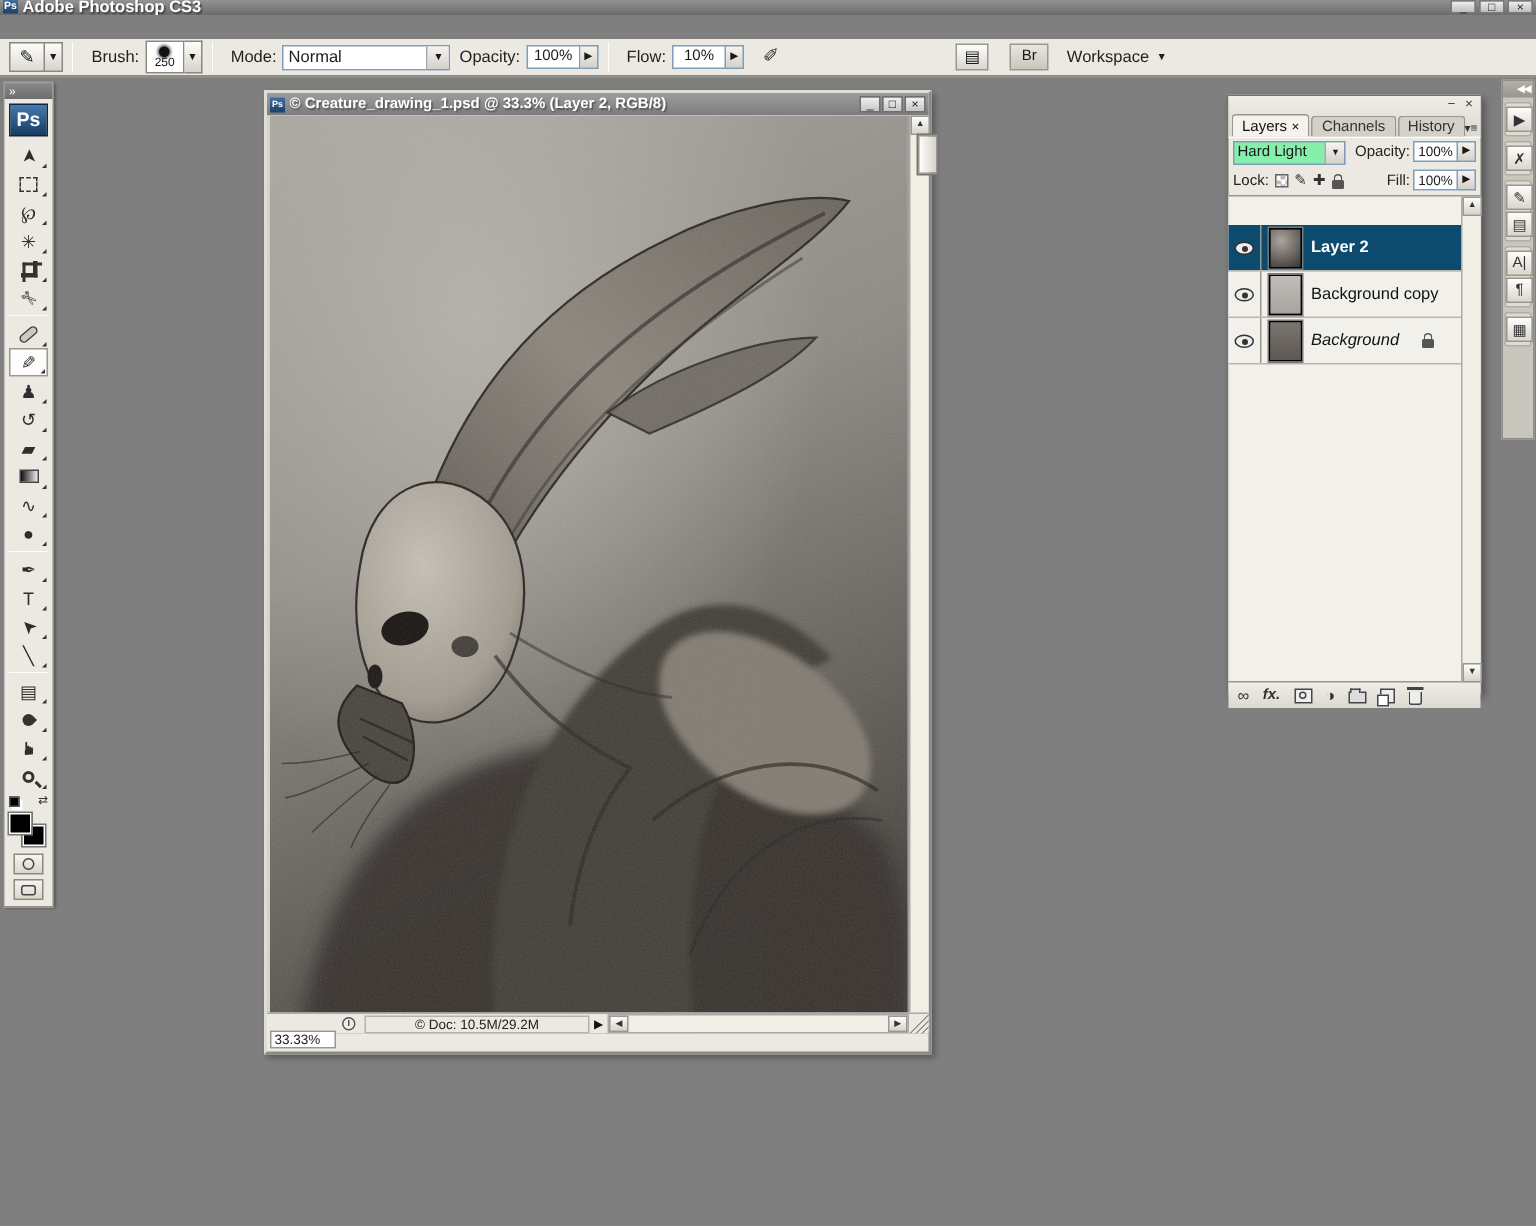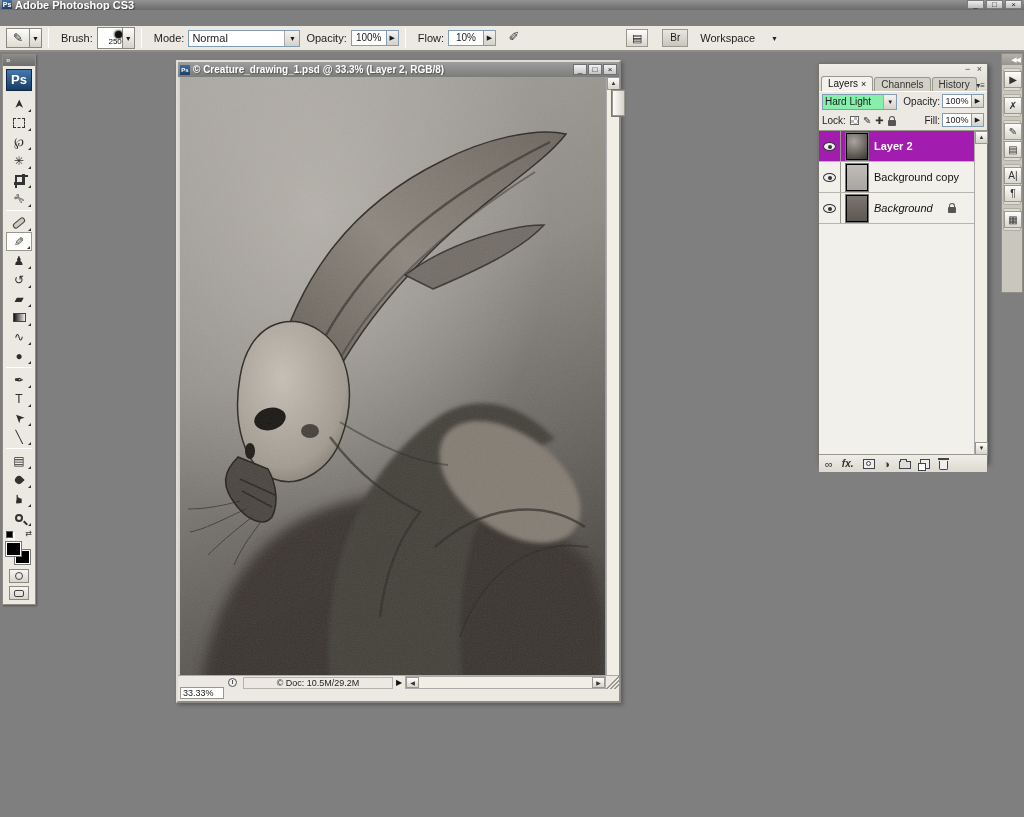--- a/index.html
+++ b/index.html
@@ -28,42 +28,42 @@
     background:#ece9e2; border-bottom:2px solid #8f8d86; display:flex; align-items:center; }
   .sep-v { width:1px; height:20px; background:#b6b3ab; border-right:1px solid #fff; margin:0 6px; }
   .tool-preset { display:flex; margin-left:6px; }
   .tool-preset .tp-main { width:24px; height:20px; border:1px solid #8a887f; background:linear-gradient(#fdfdfc,#dedbd2);
     text-align:center; line-height:18px; font-size:12px; }
   .tool-preset .tp-arrow { width:12px; height:20px; border:1px solid #8a887f; border-left:none;
     background:linear-gradient(#fdfdfc,#d6d3ca); font-size:7px; text-align:center; line-height:20px; }
   .opt-label { font-size:11px; color:#222; margin:0 4px 0 6px; }
   .brush-preview { display:flex; }
   .brush-preview .bp-box { width:26px; height:22px; border:1px solid #8a887f; background:#fff;
-    display:flex; flex-direction:column; align-items:flex-end; justify-content:center; }
+    display:flex; flex-direction:column; align-items:center; justify-content:center; }
   .bp-dot { width:7px; height:7px; border-radius:50%; background:#111; box-shadow:0 0 2px 1px #555; }
   .bp-size { font-size:8px; line-height:8px; color:#111; }
   .brush-preview .bp-arrow { width:12px; height:22px; border:1px solid #8a887f; border-left:none;
     background:linear-gradient(#fdfdfc,#d6d3ca); font-size:7px; text-align:center; line-height:22px; }
   .xp-select { display:flex; width:112px; height:17px; border:1px solid #7f9db9; background:#fff; }
   .xp-select .sel-text { flex:1; font-size:11px; padding:1px 3px; }
   .xp-select .sel-btn { width:15px; background:linear-gradient(#f4f3f0,#d4d1c8); border-left:1px solid #aaa;
     font-size:7px; text-align:center; line-height:15px; }
   .val-box { display:flex; height:16px; }
   .val-box .vb-text { width:36px; border:1px solid #7f9db9; background:#fff; font-size:10px;
     text-align:center; line-height:14px; }
   .val-box .vb-arrow { width:12px; border:1px solid #7f9db9; border-left:none;
     background:linear-gradient(#f4f3f0,#d4d1c8); font-size:7px; text-align:center; line-height:14px; }
   .airbrush { width:24px; height:20px; margin-left:6px; text-align:center; font-size:13px; line-height:18px;
     color:#333; transform:none; }
   .opt-right { position:absolute; right:246px; top:3px; display:flex; align-items:center; }
   .palette-toggle { width:22px; height:18px; border:1px solid #9a978e; background:linear-gradient(#fdfdfc,#d9d6cd);
     text-align:center; line-height:16px; font-size:11px; }
   .bridge-btn { width:26px; height:18px; margin-left:14px; border:1px solid #9a978e;
     background:linear-gradient(#e8e6df,#c9c6bd); text-align:center; line-height:16px; font-size:10px; }
-  .workspace-btn { margin-left:12px; font-size:11px; color:#222; display:flex; align-items:center; gap:16px; }
+  .workspace-btn { margin-left:12px; font-size:11px; color:#222; display:flex; align-items:center; gap:5px; }
   .workspace-btn .dn { font-size:7px; }
 
   
   .workspace { position:absolute; left:0; top:52px; width:1024px; height:765px; background:#7f7f7f; }
 
   
   .toolbox { position:absolute; left:2px; top:2px; width:34px; background:#ece9e2;
     border:1px solid #8f8d86; box-shadow:1px 1px 2px rgba(0,0,0,.35); padding-bottom:4px; }
   .toolbox-head { height:11px; background:linear-gradient(#8a8a8a,#6d6d6d); color:#fff;
     font-size:8px; line-height:11px; padding-left:3px; letter-spacing:-1px; }
@@ -173,21 +173,21 @@
     background:repeating-conic-gradient(#bbb 0 25%, #fff 0 50%) 0 0/6px 6px; }
   .li-glyph { font-size:10px; color:#333; line-height:10px; }
   .padlock { width:8px; height:6px; background:#555; border-radius:1px; position:relative; margin-top:4px; }
   .padlock:before { content:""; position:absolute; left:1px; top:-4px; width:4px; height:4px;
     border:1.5px solid #555; border-bottom:none; border-radius:3px 3px 0 0; }
   .lock-fill { margin-left:auto; display:flex; align-items:center; }
   .layers-list { position:relative; border-top:1px solid #9a978e; background:#f2f0ea; height:324px; }
   .layer-rows { position:absolute; left:0; top:0; right:13px; }
   .layer-row { display:flex; align-items:center; height:31px; border-bottom:1px solid #b8b5ad;
     background:#f2f0ea; }
-  .layer-row.selected { background:#a21caf; }
+  .layer-row.selected { background:#0c4a6e;margin-top:19px; }
   .eye-cell { width:22px; align-self:stretch; border-right:1px solid #9a978e; display:flex;
     align-items:center; justify-content:center; }
   .eye { width:13px; height:9px; border:1px solid #333; border-radius:50%; position:relative; background:#eee; }
   .eye:after { content:""; position:absolute; left:4px; top:2px; width:4px; height:4px;
     border-radius:50%; background:#333; }
   .thumb { width:22px; height:27px; border:1px solid #000; margin:0 6px 0 5px; outline:1px solid #777; }
   .thumb.sketch { background:radial-gradient(circle at 35% 30%, #aaa69f 0%, #6b665f 55%, #38342f 100%); }
   .thumb.checker { background:repeating-conic-gradient(#cfcfcf 0 25%, #fff 0 50%) 0 0/8px 8px; }
   .thumb.lightgray { background:linear-gradient(#c0bdb8,#a8a5a0); }
   .thumb.darkgray { background:linear-gradient(#7a766f,#5d5952); }

